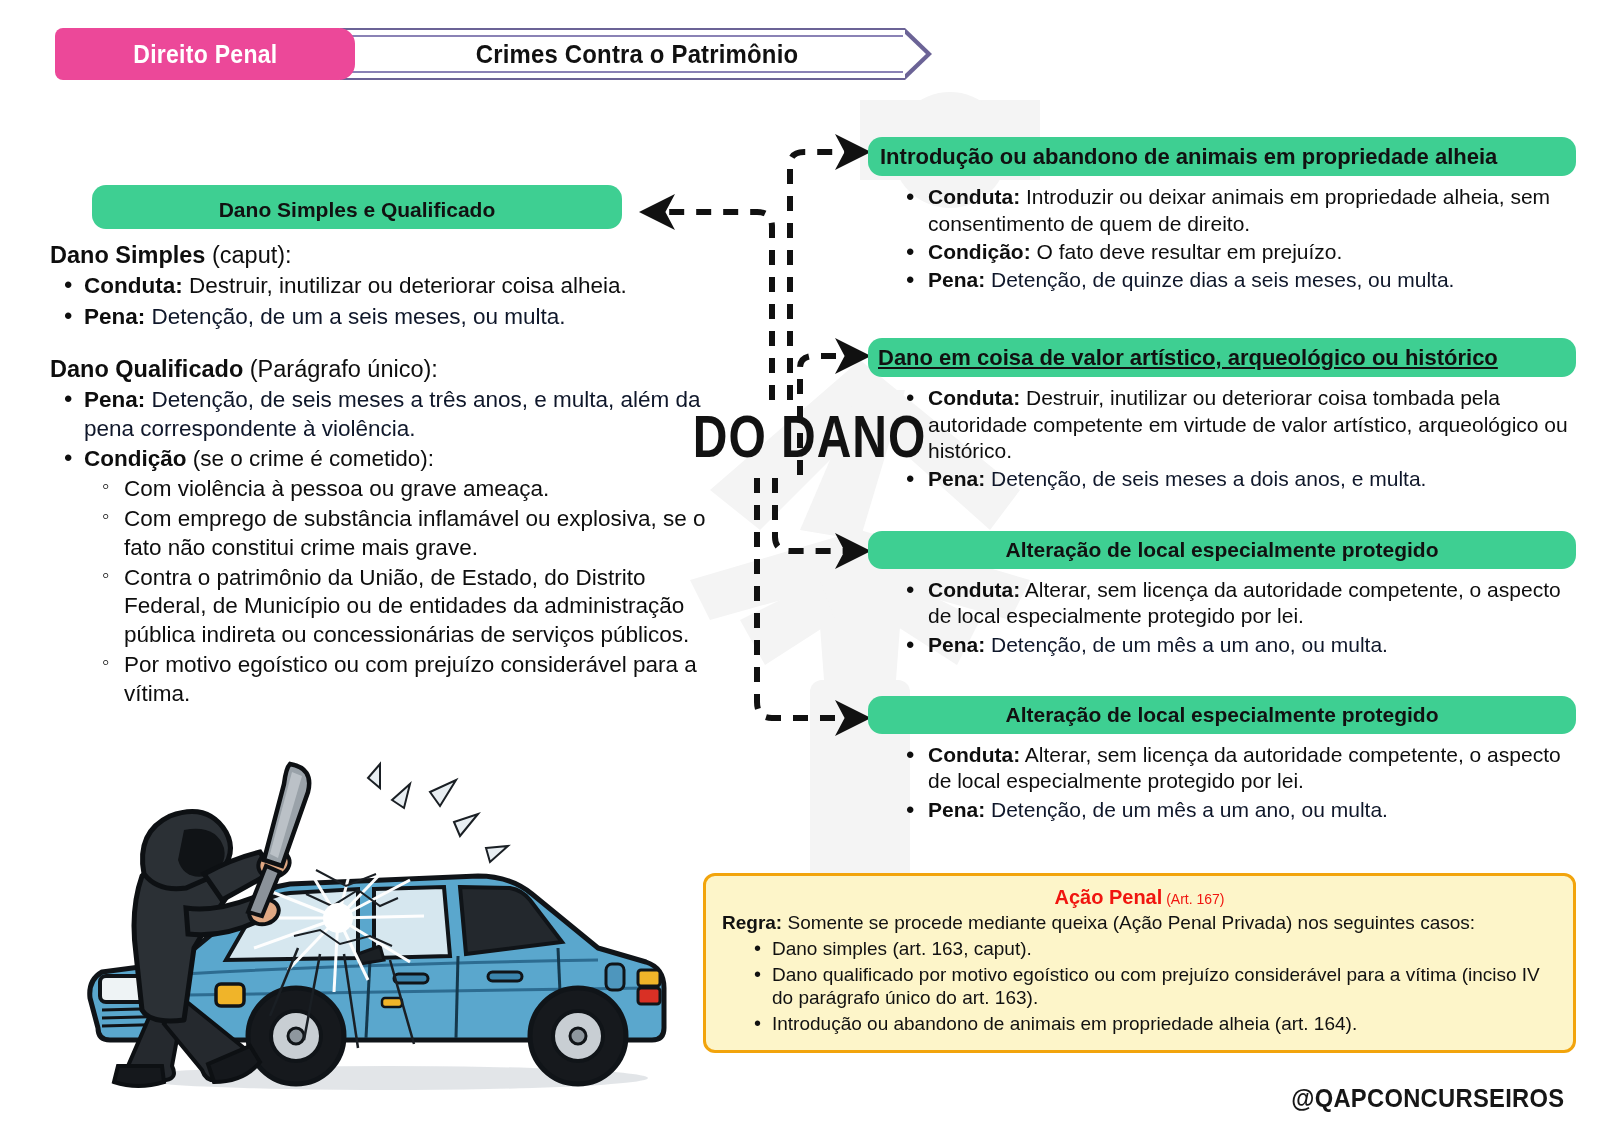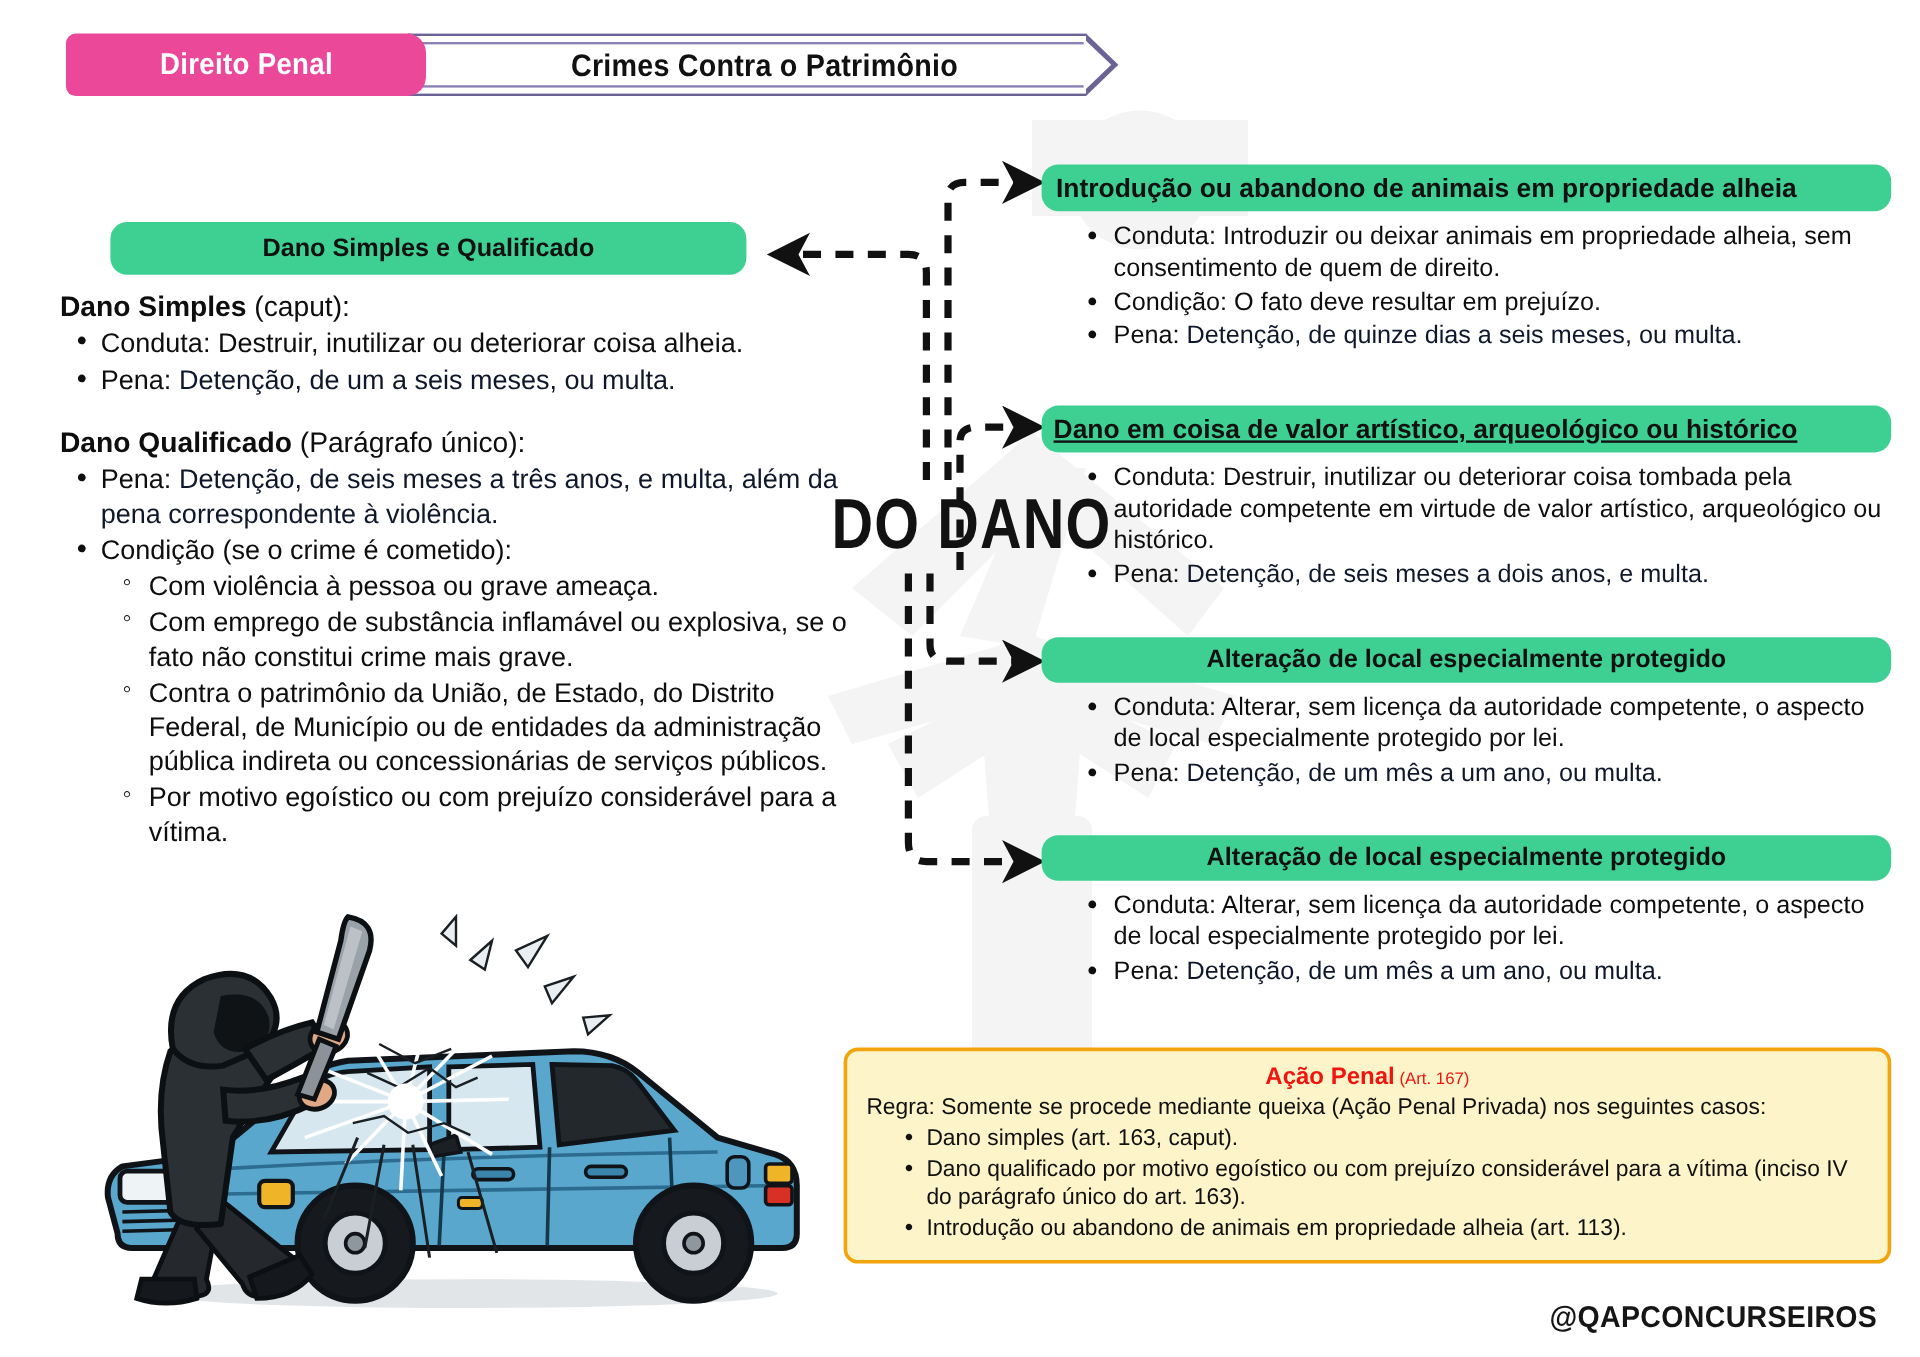--- a/index.html
+++ b/index.html
@@ -111,21 +111,21 @@
     color: #121212;
     transform: scaleY(1.18) scaleX(0.96);
     white-space: nowrap;
   }
 
   
   .pill {
     background: #3ecf92;
     border-radius: 14px;
     display: flex;
-    align-items: center;
+    align-items: flex-end;
     justify-content: center;
     font-size: 21px;
     font-weight: 700;
     color: #111;
     text-align: center;
     padding: 7px 14px;
     line-height: 1.15;
   }
 
   
@@ -171,21 +171,21 @@
   ul.lv2 > li {
     position: relative;
     margin: 1px 0;
   }
   ul.lv2 > li::before {
     content: "◦";
     position: absolute;
     left: -22px; top: -2px;
     font-size: 21px;
   }
-  .b { font-weight: 400; margin-top: 18px; }
+  .b { font-weight: 700; margin-top: 18px; }
   .red { color: #0f172a; font-weight: 500; }
   .spacer { height: 18px; }
 
   
   .card {
     position: absolute;
     z-index: 4;
   }
   .card .pill { width: 100%; }
   .card-body {
@@ -512,17 +512,17 @@
 <div class="yellow-box">
   <div class="yellow-title">
     <span>Ação Penal</span><span class="art"> (Art. 167)</span>
   </div>
   <div class="yellow-rule">
     <span class="b">Regra:</span><span> Somente se procede mediante queixa (Ação Penal Privada) nos seguintes casos:</span>
   </div>
   <ul class="lv1">
     <li>Dano simples (art. 163, caput).</li>
     <li>Dano qualificado por motivo egoístico ou com prejuízo considerável para a vítima (inciso IV do parágrafo único do art. 163).</li>
-    <li>Introdução ou abandono de animais em propriedade alheia (art. 113).</li>
+    <li>Introdução ou abandono de animais em propriedade alheia (art. 164).</li>
   </ul>
 </div>
 
 <div class="handle">@QAPCONCURSEIROS</div>
 
 </body></html>

